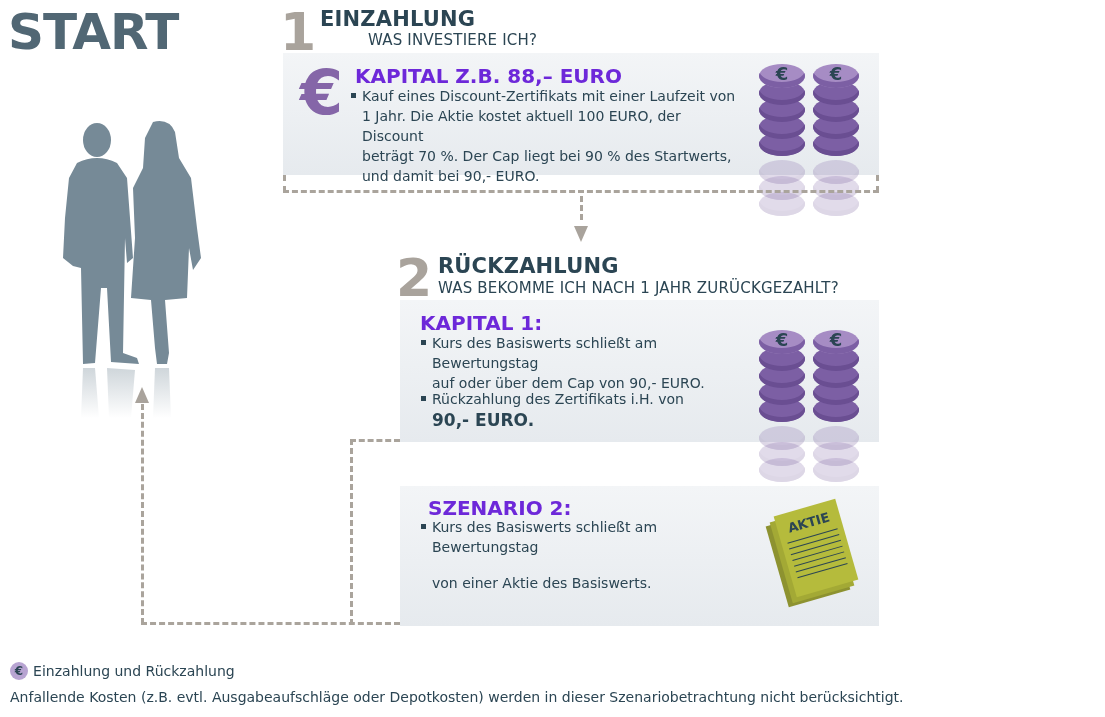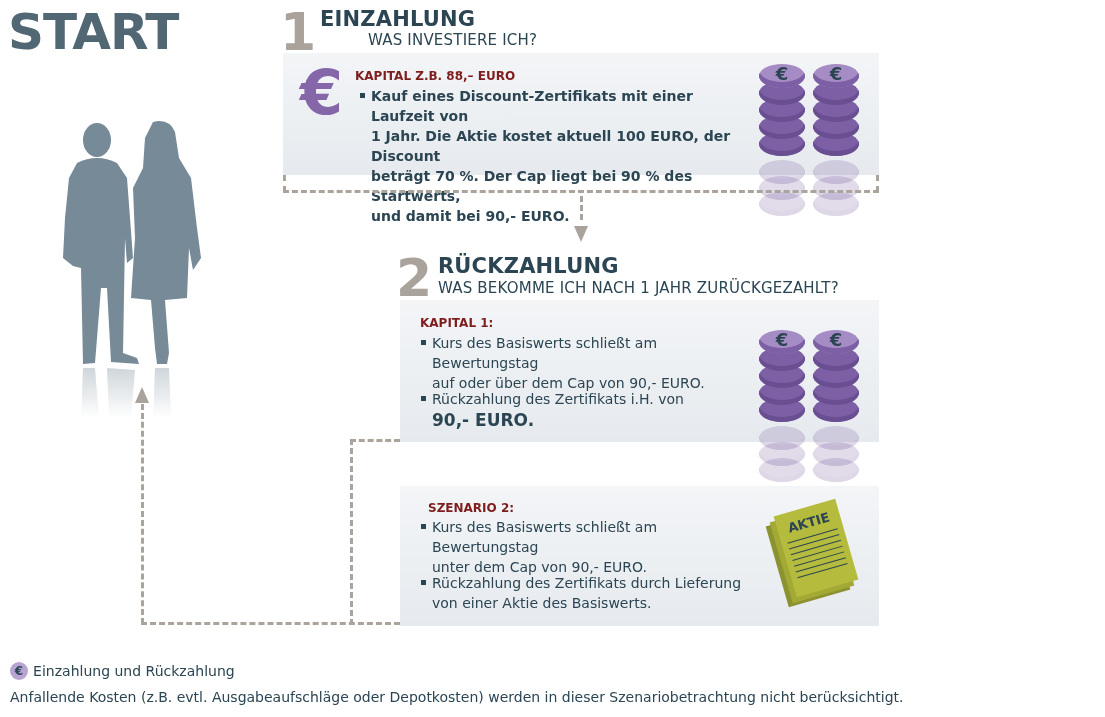--- a/index.html
+++ b/index.html
@@ -11,21 +11,21 @@
   .start-title { left: 8px; top: 4px; font-size: 50px; font-weight: bold; color: #516774; letter-spacing: -1px; line-height: 56px; }
 
   .step-num { font-size: 52px; font-weight: bold; color: #a9a39c; line-height: 52px; }
   .step-title { font-size: 21px; font-weight: bold; color: #2b4553; line-height: 22px; letter-spacing: 0.2px; }
   .step-sub { font-size: 15px; color: #2b4553; line-height: 17px; letter-spacing: 0.2px; }
 
   .panel { background: linear-gradient(to bottom, #f3f5f7 0%, #e6eaee 100%); }
 
   .euro-big { font-size: 62px; font-weight: bold; color: #8566a8; line-height: 62px; }
 
-  .box-title { font-size: 12px; font-weight: bold; color: #7f1d1d; line-height: 20px; }
+  .box-title { font-size: 20px; font-weight: bold; color: #6d28d9; line-height: 20px; }
   .bullet { font-size: 14px; color: #2b4553; line-height: 20px; position: relative; padding-left: 12px; }
   .bullet::before { content: ""; position: absolute; left: 1px; top: 7px; width: 5px; height: 5px; background: #2b4553; }
   .bullet.nomark::before { display: none; }
   .amount { font-size: 17px; font-weight: bold; color: #2b4553; line-height: 22px; padding-left: 12px; }
 
   .dash-h { height: 0; border-top: 3px dashed #aaa49c; }
   .dash-v { width: 0; border-left: 3px dashed #aaa49c; }
 
   .arrow-down { width: 0; height: 0; border-left: 7px solid transparent; border-right: 7px solid transparent; border-top: 16px solid #a9a39c; }
   .arrow-up { width: 0; height: 0; border-left: 7px solid transparent; border-right: 7px solid transparent; border-bottom: 16px solid #a9a39c; }
@@ -64,21 +64,21 @@
   <path d="M100 250 L114 250 L116 300 L98 300 Z" fill="url(#refl)"></path>
 </svg>
 
 <div class="abs step-num" style="left:280px; top:6px;">1</div>
 <div class="abs step-title" style="left:320px; top:8px;">EINZAHLUNG</div>
 <div class="abs step-sub" style="left:320px; top:32px;margin-left:48px;">WAS INVESTIERE ICH?</div>
 
 <div class="abs panel" style="left:283px; top:53px; width:596px; height:122px;"></div>
 <div class="abs euro-big" style="left:300px; top:62px;">€</div>
 <div class="abs box-title" style="left:355px; top:66px;">KAPITAL Z.B. 88,– EURO</div>
-<div class="abs" style="left:359px; top:86px; width:390px;font-weight:bold;">
+<div class="abs" style="left:350px; top:86px; width:390px;">
   <div class="bullet">Kauf eines Discount-Zertifikats mit einer Laufzeit von</div>
   <div class="bullet nomark">1 Jahr. Die Aktie kostet aktuell 100 EURO, der Discount</div>
   <div class="bullet nomark">beträgt 70 %. Der Cap liegt bei 90 % des Startwerts,</div>
   <div class="bullet nomark">und damit bei 90,- EURO.</div>
 </div>
 
 <div class="coin-stack" style="left:759px; top:64px;">
   <div class="coin reflect" style="top:128px;"></div>
   <div class="coin reflect" style="top:112px;"></div>
   <div class="coin reflect" style="top:96px;"></div>
@@ -146,24 +146,22 @@
   <div class="coin" style="top:17px;"></div>
   <div class="coin top" style="top:0px;">
       <div class="coin-glyph">€</div>
     </div>
 </div>
 
 <div class="abs panel" style="left:400px; top:486px; width:479px; height:140px;"></div>
 <div class="abs box-title" style="left:428px; top:498px;">SZENARIO 2:</div>
 <div class="abs" style="left:420px; top:517px; width:340px;">
   <div class="bullet">Kurs des Basiswerts schließt am Bewertungstag</div>
-  <div class="bullet nomark">unter dem Cap von 90,- EURO.</div>
 </div>
 <div class="abs" style="left:420px; top:573px; width:340px;">
-  <div class="bullet">Rückzahlung des Zertifikats durch Lieferung</div>
   <div class="bullet nomark">von einer Aktie des Basiswerts.</div>
 </div>
 
 <div class="abs" style="left:772px; top:500px; width:90px; height:110px;">
   <div style="position:absolute; left:4px; top:16px; width:64px; height:84px; background:#8d9230; transform:rotate(-16deg);"></div>
   <div style="position:absolute; left:8px; top:12px; width:64px; height:84px; background:#a3a935; transform:rotate(-16deg);"></div>
   <div style="position:absolute; left:12px; top:6px; width:64px; height:84px; background:#b5bb3c; transform:rotate(-16deg); padding:8px 6px 0 6px;">
     <div style="font-size:13px; font-weight:bold; color:#2b4553; text-align:center;">AKTIE</div>
     <div style="margin-top:6px; border-top:1px solid #2b4553; height:6px;"></div>
     <div style="border-top:1px solid #2b4553; height:6px;"></div>

